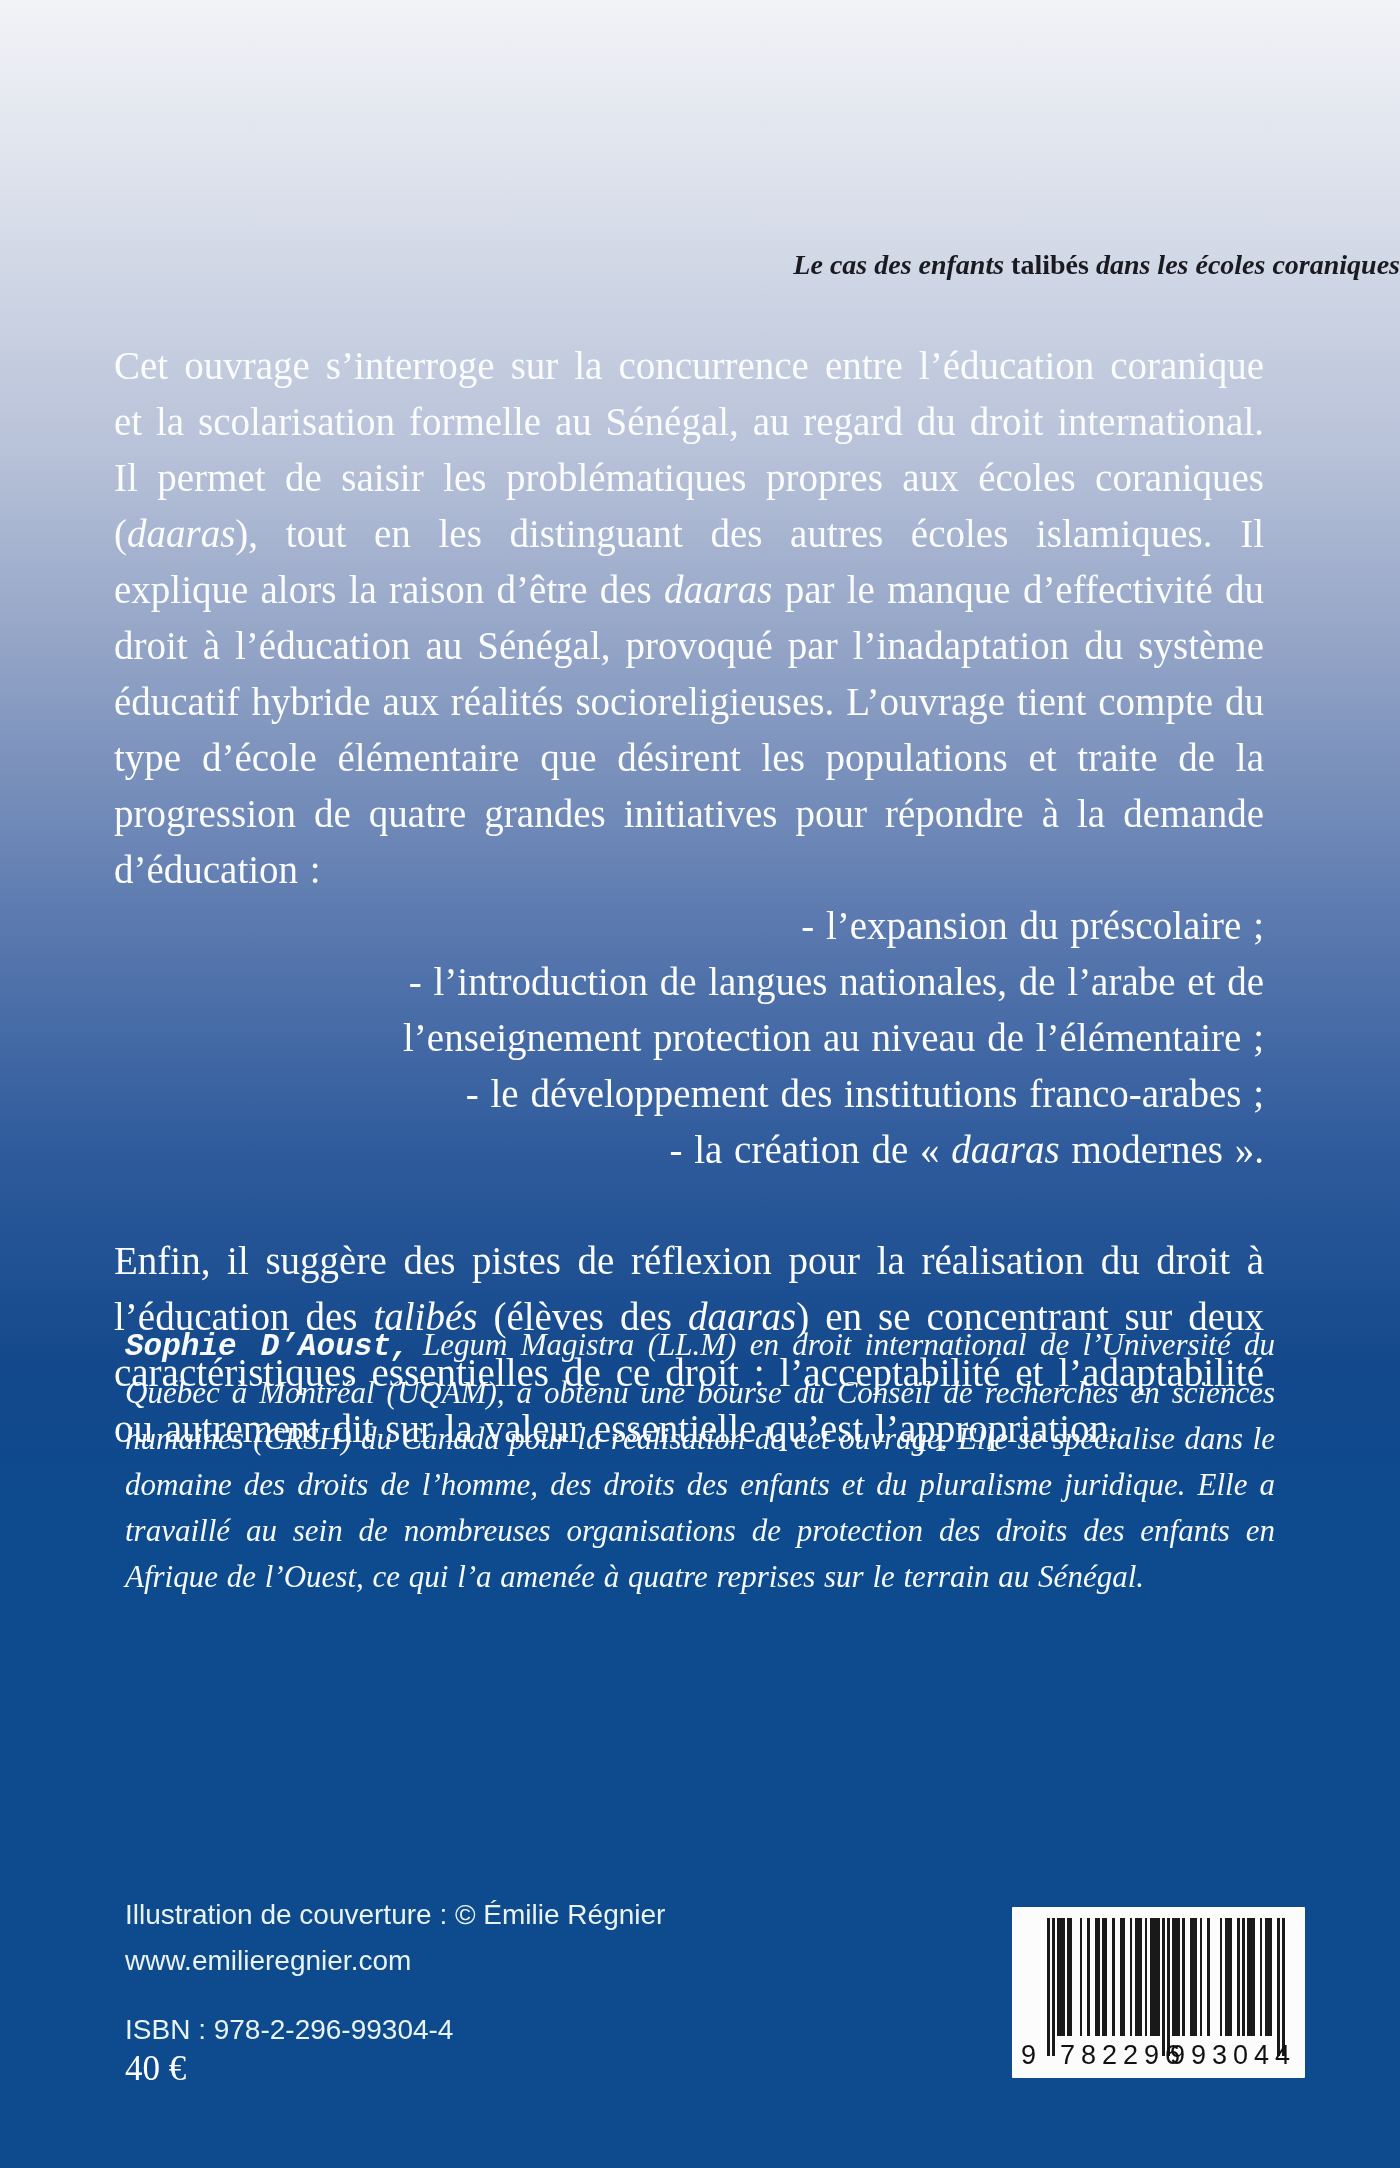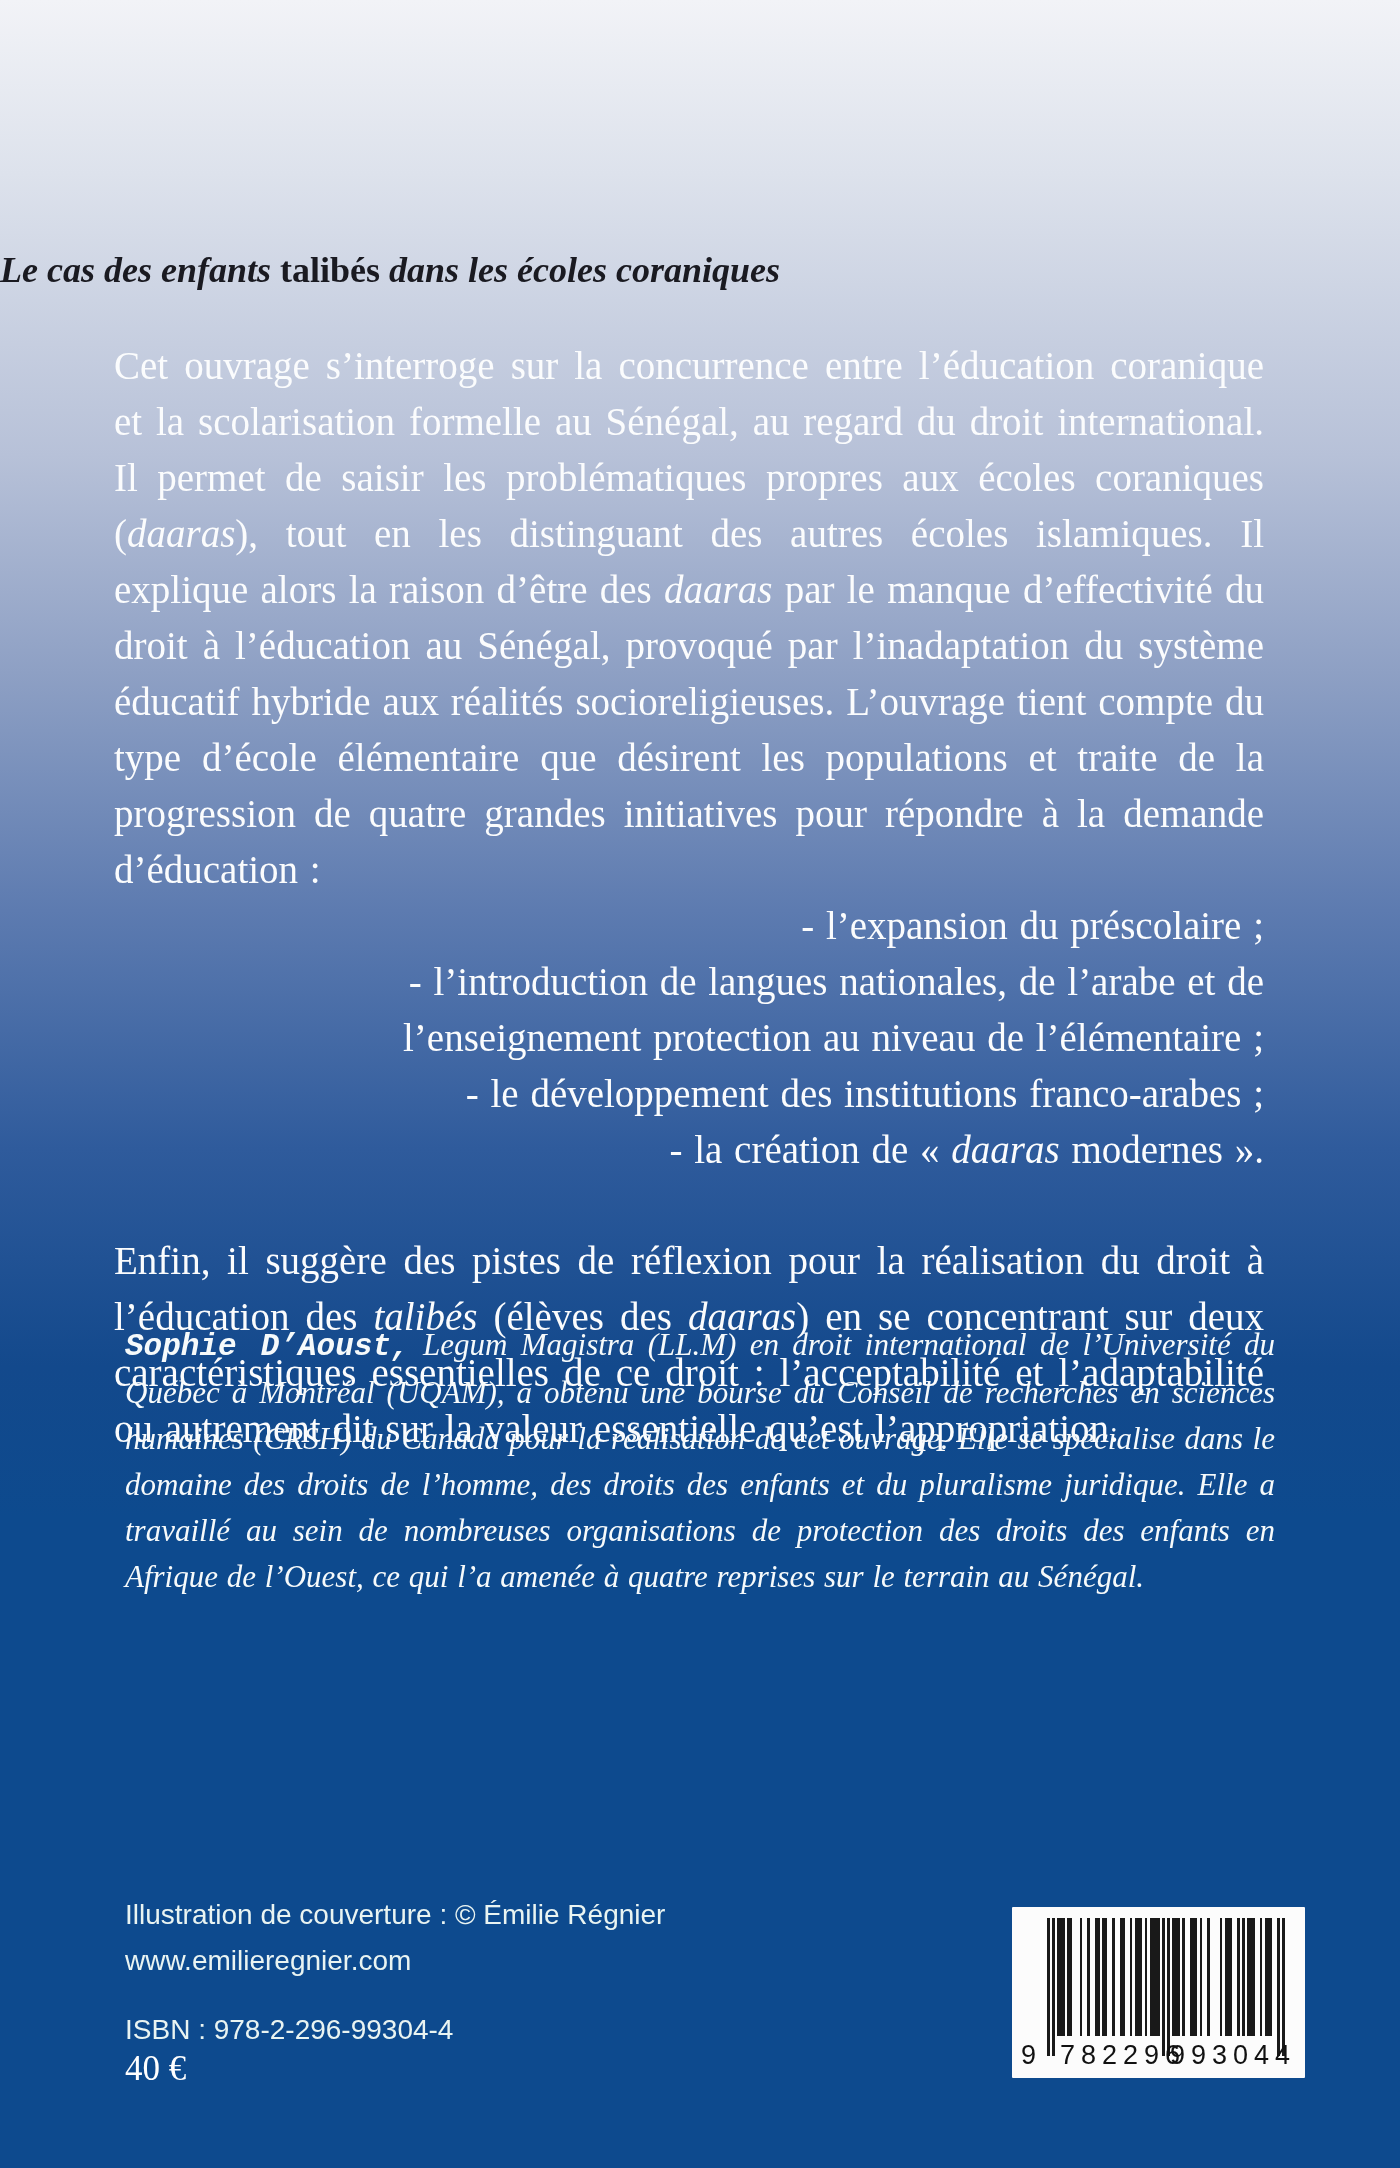--- a/index.html
+++ b/index.html
@@ -26,22 +26,22 @@
     text-align: center;
     font-size: 31px;
     font-weight: bold;
     letter-spacing: 0.5px;
     color: #1a1a21;
     margin: 0;
   }
   .subtitle {
     position: absolute;
     top: 249px; left: 0; width: 100%;
-    text-align: left;
-    font-size: 36px;
+    text-align: right;
+    font-size: 28px;
     font-weight: bold;
     font-style: italic;
     color: #1a1a21;
     margin: 0;
   }
   .subtitle .roman { font-style: normal; }
   .synopsis {
     position: absolute;
     top: 338px; left: 114px; width: 1150px;
     color: #fbfcfd;

